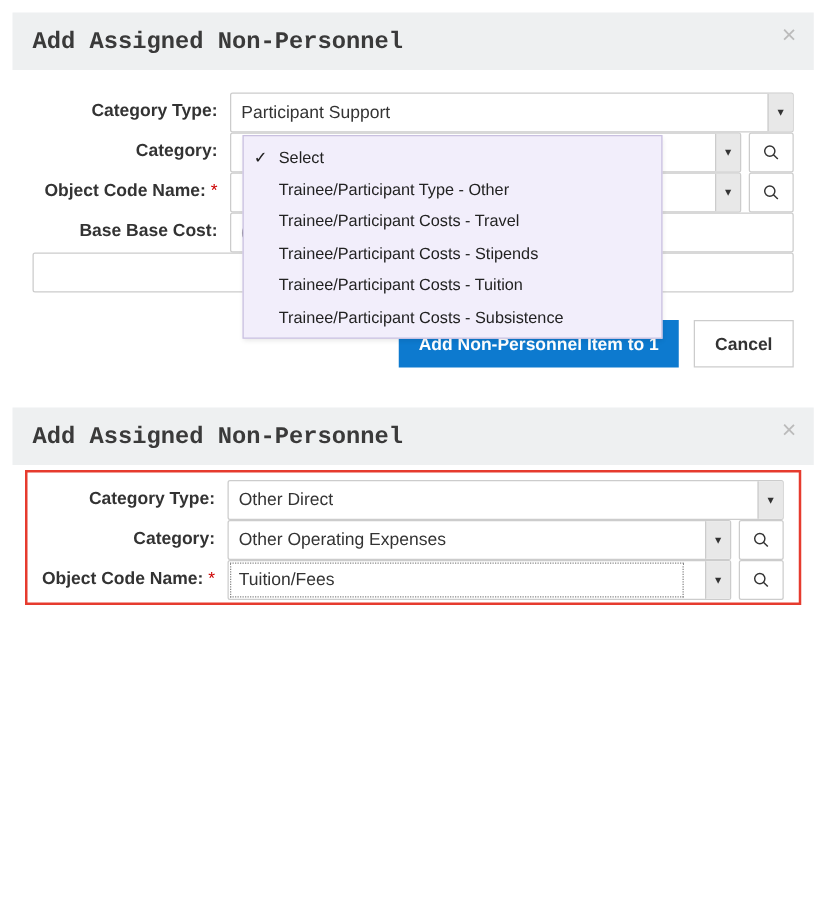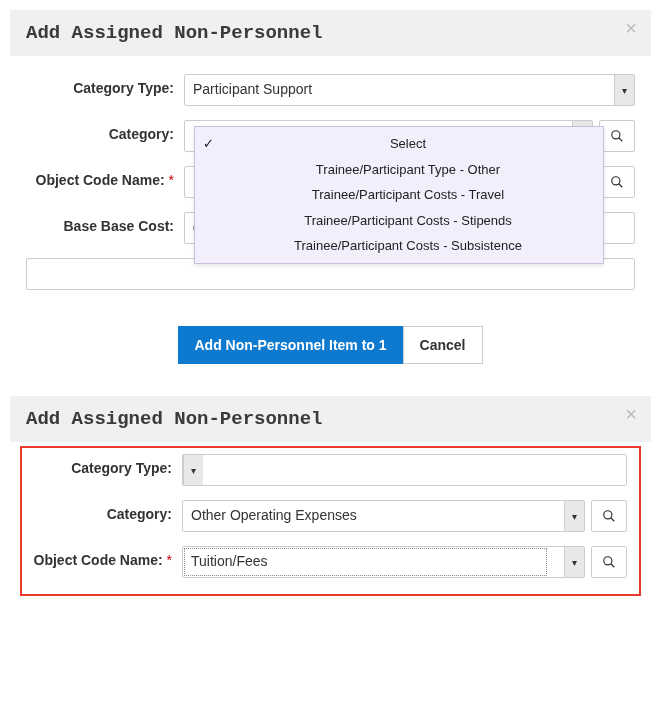--- a/index.html
+++ b/index.html
@@ -35,21 +35,21 @@
     cursor: pointer;
     line-height: 1;
   }
   .panel-body {
     padding: 18px 16px 10px 16px;
     position: relative;
   }
   .form-row {
     display: flex;
     align-items: flex-start;
-    margin-bottom: 14px;
+    margin-bottom: 0;
   }
   .label-col {
     width: 158px;
     text-align: right;
     font-weight: bold;
     color: #333;
     padding-right: 10px;
     padding-top: 6px;
     font-size: 14px;
   }
@@ -103,47 +103,46 @@
     display: flex;
     align-items: center;
     justify-content: center;
     cursor: pointer;
   }
   .search-svg { width: 14px; height: 14px; }
   textarea.control { height: 74px; resize: none; }
   .dropdown {
     position: absolute;
     left: 184px;
-    top: 70px;
-    width: 410px;
+    top: 52px;
+    width: 336px;
     background: #f2eefb;
     border: 1px solid #c9c0e0;
     box-shadow: 0 2px 4px rgba(0,0,0,0.1);
     z-index: 10;
     padding: 4px 0;
-    text-align: center;
   }
   .dropdown-item {
     padding: 3px 10px 3px 28px;
     font-size: 13px;
     color: #222;
     position: relative;
     cursor: pointer;
     line-height: 1.5;
   }
   .dropdown-item.selected::before {
     content: "✓";
     position: absolute;
     left: 8px;
     top: 3px;
   }
   .button-row {
     display: flex;
-    justify-content: center;
-    gap: 0;
+    justify-content: flex-end;
+    gap: 12px;
     padding: 22px 0 10px 0;
   }
   .btn-primary {
     background: #0d7acf;
     color: #fff;
     border: none;
     padding: 10px 16px;
     font-size: 14px;
     font-weight: bold;
     cursor: pointer;
@@ -231,20 +230,21 @@
         <input class="control" style="">
       </div>
     </div>
 
 
     <div class="dropdown">
       <div class="dropdown-item selected">Select</div>
       <div class="dropdown-item">Trainee/Participant Type - Other</div>
       <div class="dropdown-item">Trainee/Participant Costs - Travel</div>
       <div class="dropdown-item">Trainee/Participant Costs - Stipends</div>
+      <div class="dropdown-item">Trainee/Participant Costs - Tuition</div>
       <div class="dropdown-item">Trainee/Participant Costs - Subsistence</div>
     </div>
 
     <div class="button-row">
       <button class="btn-primary">Add Non-Personnel Item to 1</button>
       <button class="btn-secondary">Cancel</button>
     </div>
   </div>
 </div>
 
@@ -253,20 +253,21 @@
     <span class="panel-title">Add Assigned Non-Personnel</span>
     <span class="close-x">×</span>
   </div>
 
   <div class="highlight-box">
 
     <div class="form-row">
       <div class="label-col">Category Type:</div>
       <div class="field-col">
         <div class="select-like">
+          <div class="select-text">Other Direct</div>
           <div class="select-arrow">▾</div>
         </div>
       </div>
     </div>
 
     <div class="form-row">
       <div class="label-col">Category:</div>
       <div class="field-col">
         <div class="select-like">
           <div class="select-text">Other Operating Expenses</div>

